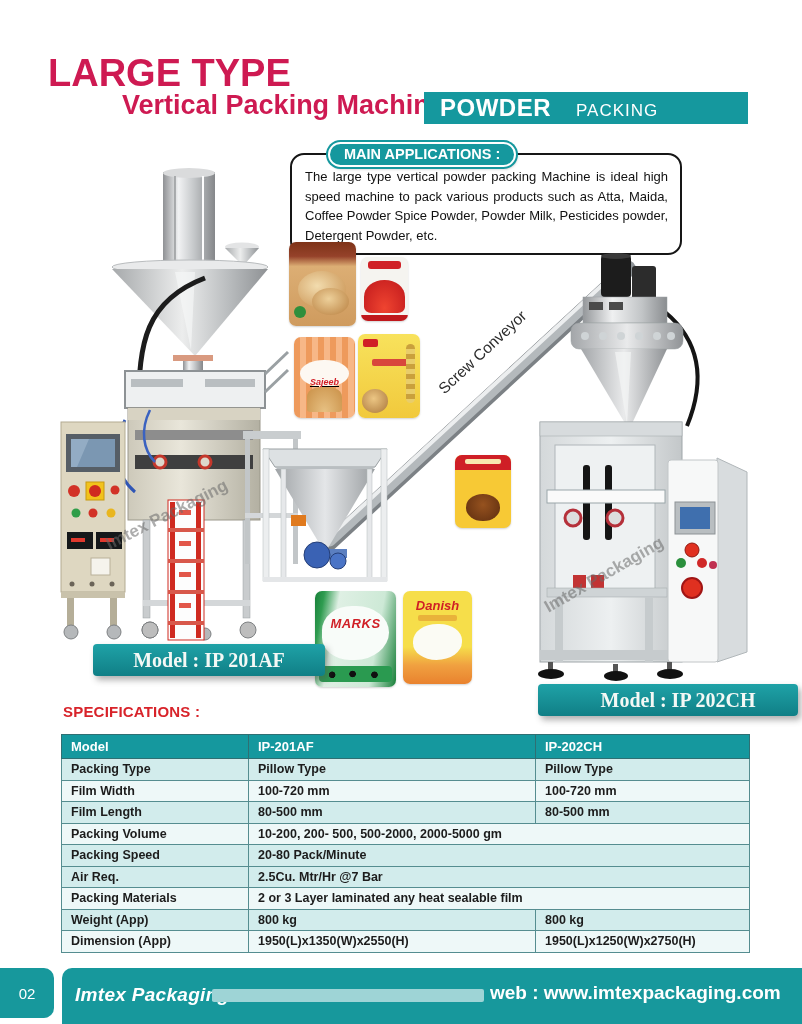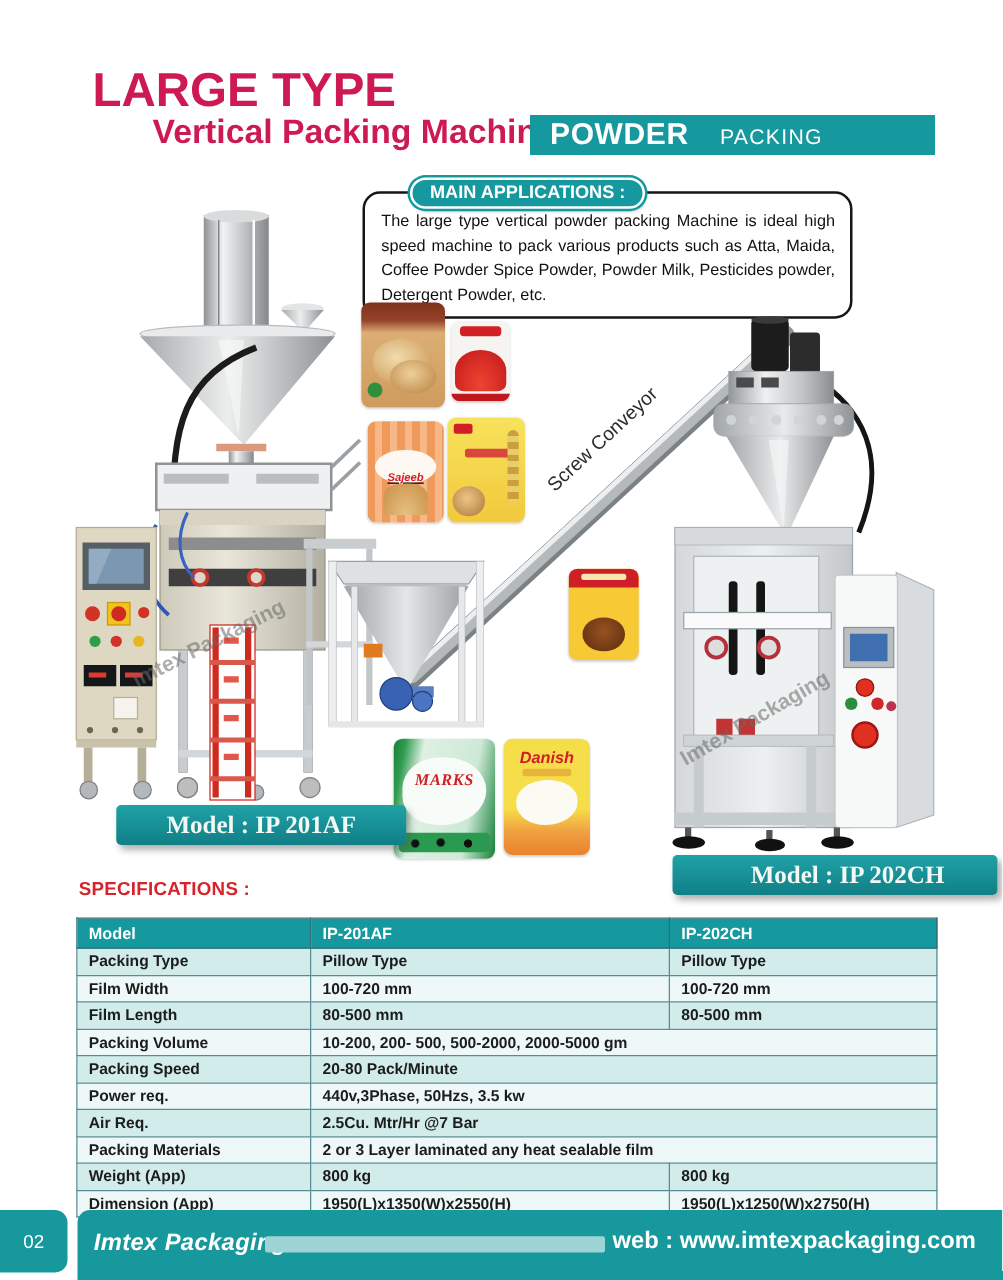--- a/index.html
+++ b/index.html
@@ -1,20 +1,20 @@
 <!DOCTYPE html>
 <html><head>
 <meta charset="utf-8">
 <style>
   html,body{margin:0;padding:0;background:#ffffff;}
   .page{position:relative;width:802px;height:1024px;background:#ffffff;overflow:hidden;
         font-family:"Liberation Sans", sans-serif;}
 
   
-  .title{position:absolute;left:74px;top:52px;font-size:38px;font-weight:bold;
+  .title{position:absolute;left:48px;top:52px;font-size:38px;font-weight:bold;
          color:#ce1a52;letter-spacing:0;}
   .subtitle{position:absolute;left:122px;top:90px;font-size:27px;font-weight:bold;color:#ce1a52;}
   .cat-bar{position:absolute;left:424px;top:92px;width:324px;height:32px;background:#15989e;
            display:flex;align-items:baseline;padding-left:16px;box-sizing:border-box;}
   .cat-bar .cat-main{color:#fff;font-weight:bold;font-size:24px;line-height:32px;letter-spacing:.5px;}
   .cat-bar .cat-sub{color:#fff;font-size:17px;margin-left:25px;letter-spacing:1px;}
 
   
   .apps-box{position:absolute;left:290px;top:153px;width:392px;border:2px solid #161616;
             border-radius:14px;background:#fff;box-sizing:border-box;
@@ -67,21 +67,21 @@
   .pouch-spice{left:455px;top:455px;width:56px;height:73px;background:#f7c935;}
   .pouch-spice .band{left:0;top:0;width:100%;height:20%;background:#cf1f26;}
   .pouch-spice .bandtxt{left:18%;top:5%;width:64%;height:8%;background:#f8e7b0;border-radius:2px;}
   .pouch-spice .bowl{left:20%;bottom:10%;width:60%;height:36%;border-radius:50%;
      background:radial-gradient(circle at 50% 40%,#96521f,#5d2d0f);}
   .pouch-marks{left:315px;top:591px;width:81px;height:96px;
      background:linear-gradient(100deg,#177f38 0%,#2f9c50 10%,#dff0e4 26%,#cde9d6 72%,#177f38 100%);}
   .pouch-marks .splash{left:9%;top:16%;width:82%;height:56%;background:#f8fcf9;
      border-radius:48% 52% 55% 45%;}
   .pouch-marks .brand{left:0;top:26%;width:100%;text-align:center;font-size:13px;font-weight:bold;
-     font-style:italic;color:#d01f26;letter-spacing:.5px;font-family:Liberation Serif, serif;}
+     font-style:italic;color:#d01f26;letter-spacing:.5px;}
   .pouch-marks .cows{left:5%;bottom:5%;width:90%;height:17%;background:#2a9a50;border-radius:4px;
      background-image:radial-gradient(circle at 18% 55%,#101010 3px,transparent 3.6px),
                       radial-gradient(circle at 46% 50%,#101010 3px,transparent 3.6px),
                       radial-gradient(circle at 76% 55%,#101010 3px,transparent 3.6px);}
   .pouch-danish{left:403px;top:591px;width:69px;height:93px;
      background:linear-gradient(180deg,#f6de4a 0%,#f6de4a 60%,#f0a040 80%,#e9822e 100%);}
   .pouch-danish .brand{left:0;top:7%;width:100%;text-align:center;font-size:13px;font-weight:bold;
      font-style:italic;color:#d01f26;}
   .pouch-danish .sub{left:22%;top:26%;width:56%;height:6%;background:#e9b23a;border-radius:2px;}
   .pouch-danish .splash{left:14%;top:36%;width:72%;height:38%;background:#fbfbf4;
@@ -432,24 +432,20 @@
         <td>80-500 mm</td>
       </tr>
       <tr class="lite">
         <td>Packing Volume</td>
         <td colspan="2">10-200, 200- 500, 500-2000, 2000-5000 gm</td>
       </tr>
       <tr class="tint">
         <td>Packing Speed</td>
         <td colspan="2">20-80 Pack/Minute</td>
       </tr>
-      <tr class="lite">
-        <td>Power req.</td>
-        <td colspan="2">440v,3Phase, 50Hzs, 3.5 kw</td>
-      </tr>
       <tr class="tint">
         <td>Air Req.</td>
         <td colspan="2">2.5Cu. Mtr/Hr @7 Bar</td>
       </tr>
       <tr class="lite">
         <td>Packing Materials</td>
         <td colspan="2">2 or 3 Layer laminated  any heat sealable film</td>
       </tr>
       <tr class="tint">
         <td>Weight (App)</td>

